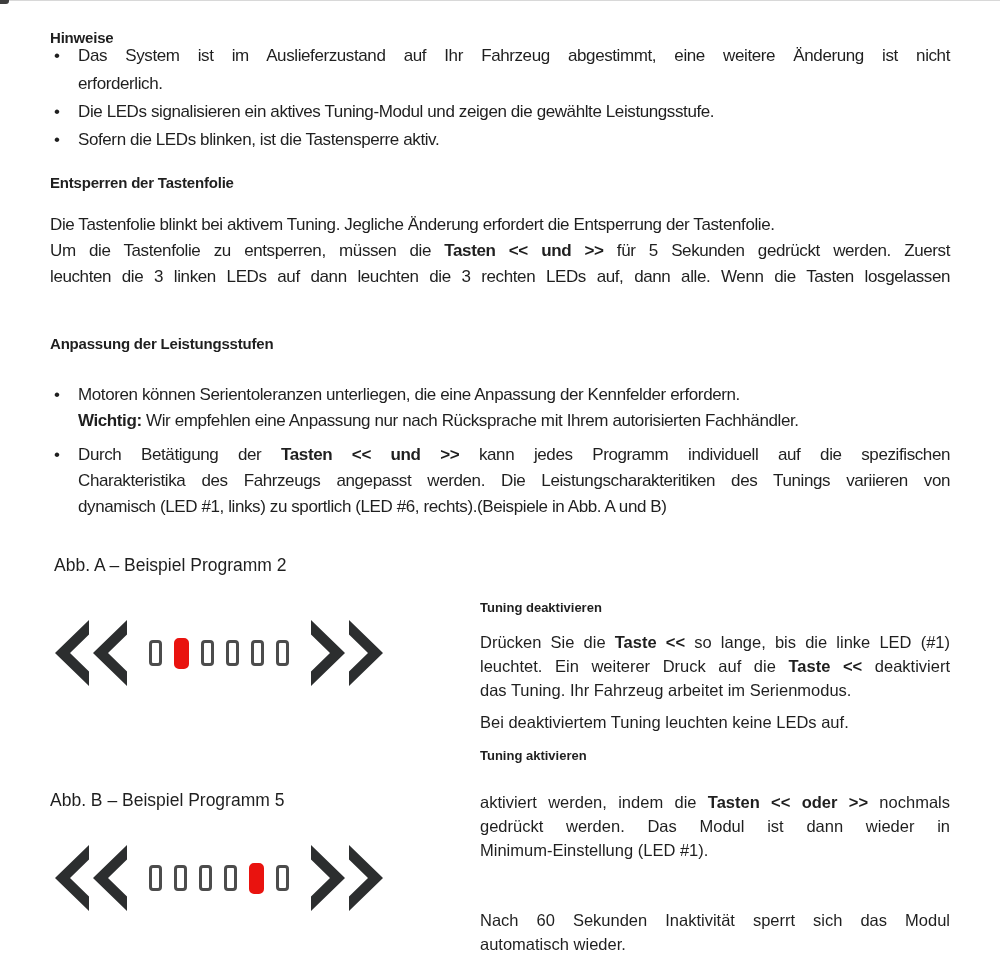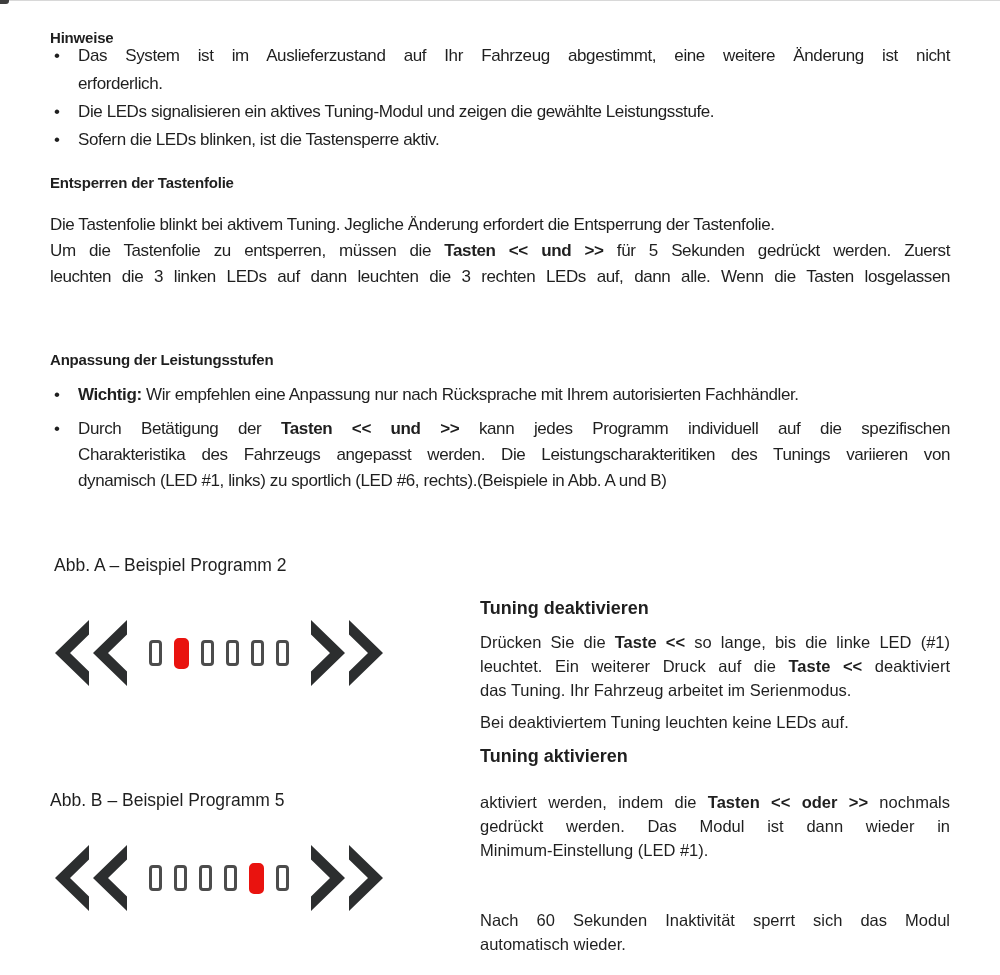--- a/index.html
+++ b/index.html
@@ -28,21 +28,21 @@
   .led{
     display:inline-block;width:7px;height:20px;background:#fff;
     border:3.5px solid var(--led_border,#4c4c4c);border-radius:4px;
   }
   .led.active{
     width:9px;height:25px;border-color:var(--led_active,#e9130f);
     background:var(--led_active,#e9130f);border-radius:5px;
   }
   
   .rc{font-size:16.5px;}
-  .rc-h{font-size:18px;font-weight:bold;line-height:20px;}
+  .rc-h{font-size:13px;font-weight:bold;line-height:20px;}
   .rc-p{line-height:24px;width:470px;}
   strong{font-weight:bold;}
 </style>
 </head>
 <body>
 
 <div class="page">
 
   <div class="abs hairline"></div>
   <div class="abs artifact"></div>
@@ -72,26 +72,27 @@
   </div>
 
   <div class="abs main-h" style="top:173px;left:50px;width:900px;">Entsperren der Tastenfolie</div>
 
   <div class="abs main-t lh26" style="top:212px;left:50px;width:900px;">
       <div class="lline"><span>Die Tastenfolie blinkt bei aktivem Tuning. Jegliche Änderung erfordert die Entsperrung der Tastenfolie.</span></div>
       <div class="jline"><span>Um die Tastenfolie zu entsperren, müssen die </span><strong>Tasten &lt;&lt; und &gt;&gt;</strong><span> für 5 Sekunden gedrückt werden. Zuerst</span></div>
       <div class="jline"><span>leuchten die 3 linken LEDs auf dann leuchten die 3 rechten LEDs auf, dann alle. Wenn die Tasten losgelassen</span></div>
     </div>
 
-  <div class="abs main-h" style="top:350px;left:50px;width:900px;">Anpassung der Leistungsstufen</div>
+  <div class="abs main-h" style="top:334px;left:50px;width:900px;">Anpassung der Leistungsstufen</div>
 
   <div class="abs main-t lh26" style="top:382px;left:50px;width:900px;">
     <div class="bullet-row">
       <div class="bullet-marker">•</div>
       <div class="bullet-body">
+          <div class="lline"><span>Motoren können Serientoleranzen unterliegen, die eine Anpassung der Kennfelder erfordern.</span></div>
           <div class="lline"><strong>Wichtig:</strong><span> Wir empfehlen eine Anpassung nur nach Rücksprache mit Ihrem autorisierten Fachhändler.</span></div>
         </div>
     </div>
     <div class="bullet-row mt8">
       <div class="bullet-marker">•</div>
       <div class="bullet-body">
           <div class="jline"><span>Durch Betätigung der </span><strong>Tasten &lt;&lt; und &gt;&gt;</strong><span> kann jedes Programm individuell auf die spezifischen</span></div>
           <div class="jline"><span>Charakteristika des Fahrzeugs angepasst werden. Die Leistungscharakteritiken des Tunings variieren von</span></div>
           <div class="lline"><span>dynamisch (LED #1, links) zu sportlich (LED #6, rechts).(Beispiele in Abb. A und B)</span></div>
         </div>

